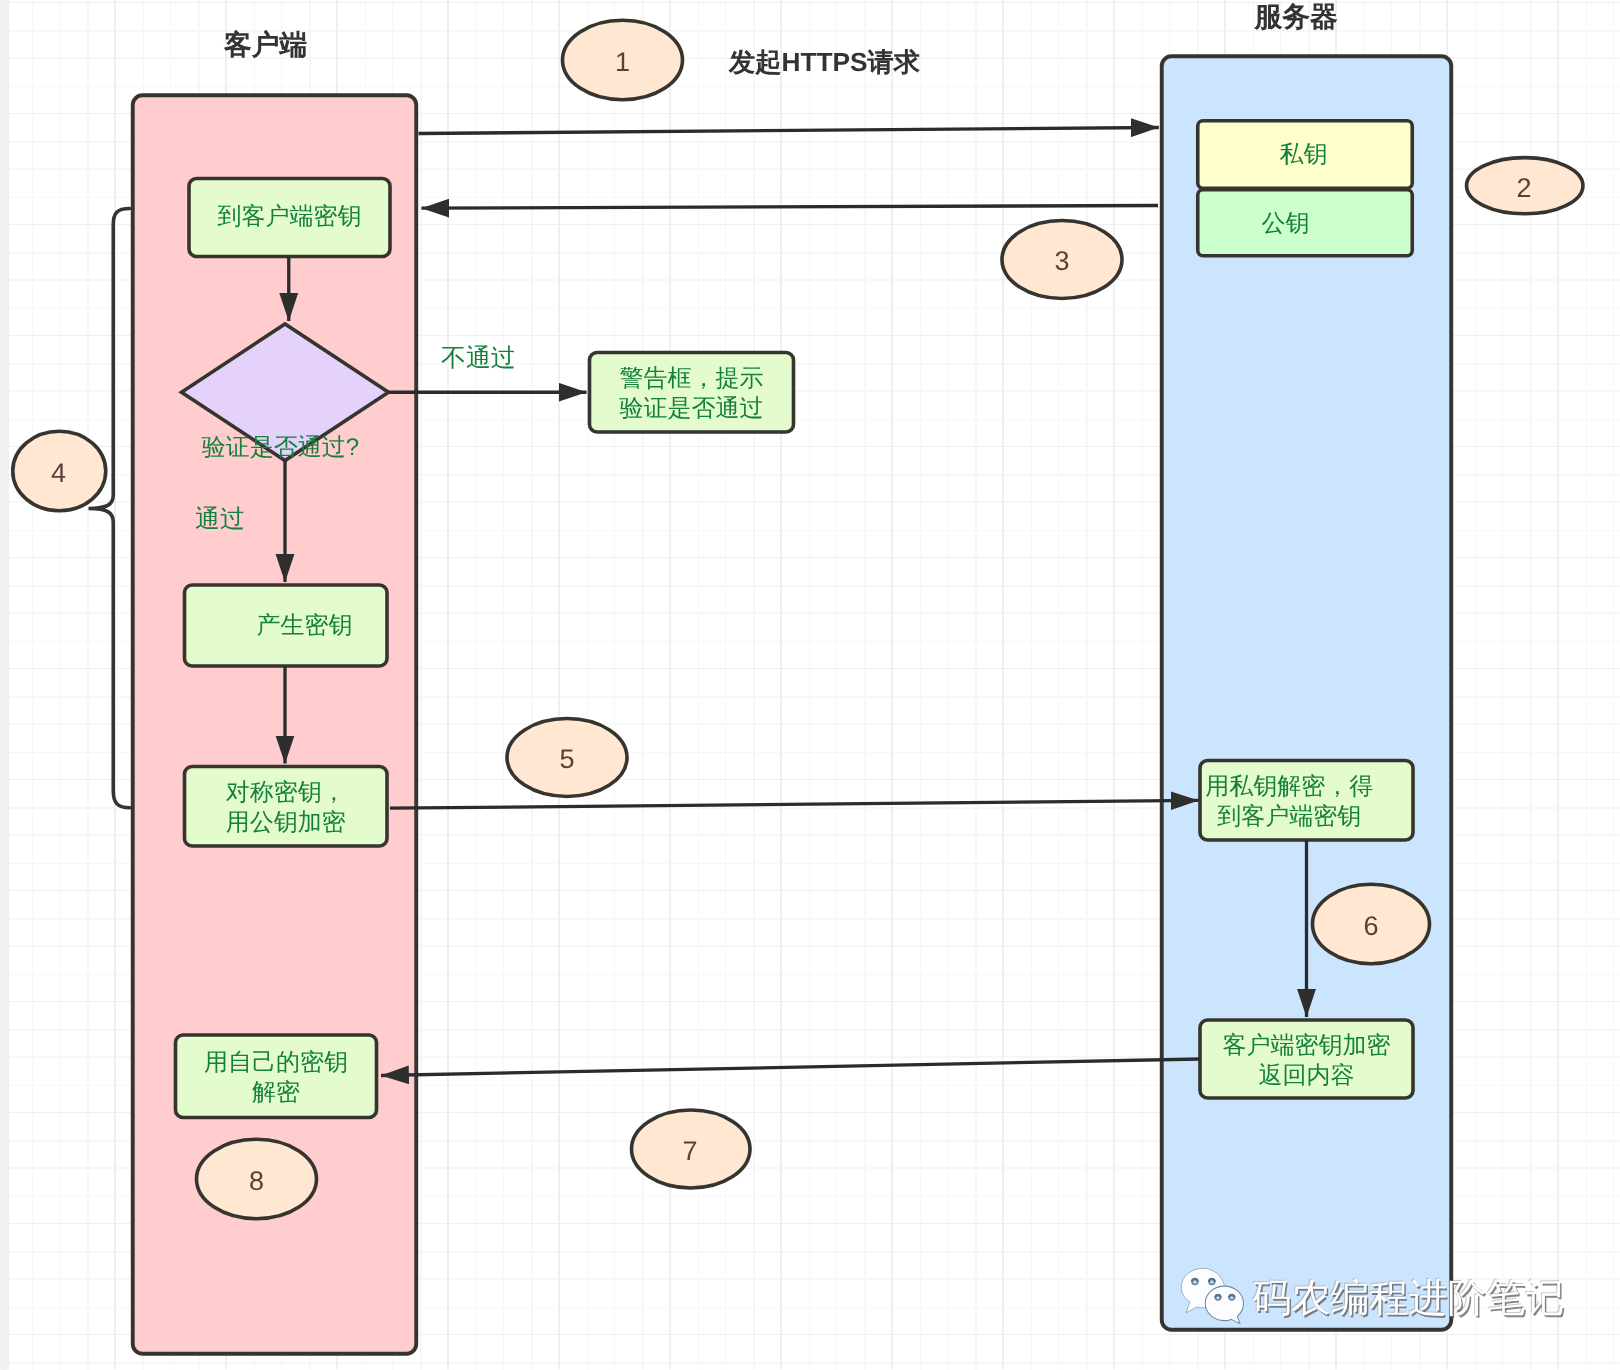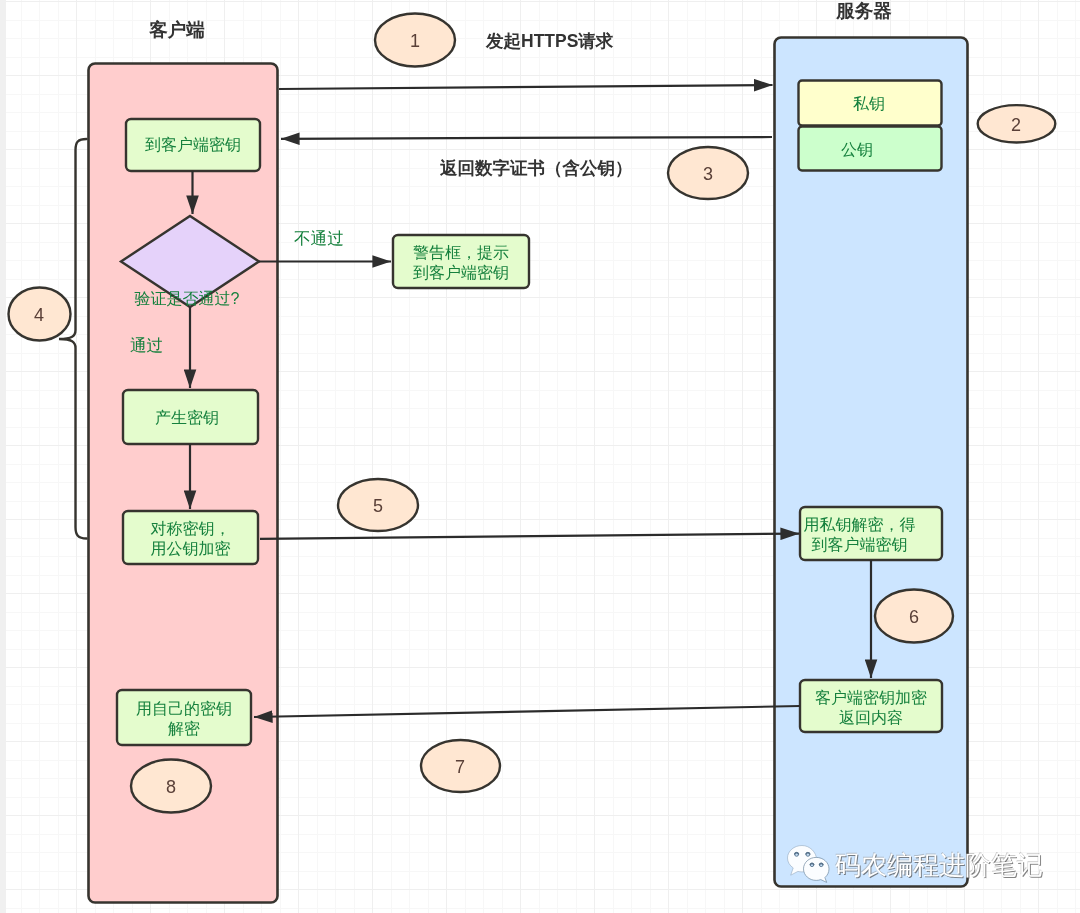--- a/index.html
+++ b/index.html
@@ -210,29 +210,28 @@
     <ellipse cx="378" cy="505" rx="40" ry="26" fill="#ffe7d2" stroke="#36342f" stroke-width="2.4"></ellipse>
     <ellipse cx="914" cy="616" rx="39" ry="26.5" fill="#ffe7d2" stroke="#36342f" stroke-width="2.4"></ellipse>
     <ellipse cx="460.5" cy="766" rx="39.5" ry="26" fill="#ffe7d2" stroke="#36342f" stroke-width="2.4"></ellipse>
     <ellipse cx="171" cy="786" rx="40" ry="26.5" fill="#ffe7d2" stroke="#36342f" stroke-width="2.4"></ellipse>
   </svg>
 
   <div class="lbl hdr" style="left:82px;top:18px;width:190px;">客户端</div>
   <div class="lbl hdr" style="left:767px;top:-1px;width:194px;">服务器</div>
 
   <div class="lbl annot" style="left:486px;top:30px;">发起HTTPS请求</div>
-  <div class="lbl annot" style="left:440px;top:157px;">返回数字证书（含公钥）</div>
   <div class="lbl edge-lbl" style="left:294px;top:228px;">不通过</div>
   <div class="lbl edge-lbl" style="left:130px;top:335px;">通过</div>
 
   <div class="lbl node-lbl" style="left:126px;top:135px;width:134px;">到客户端密钥</div>
   <div class="lbl node-lbl" style="left:118px;top:253px;width:138px;margin-top:36px;">验证是否通过?</div>
   <div class="lbl node-lbl" style="left:393px;top:243px;width:136px;">警告框，提示
-到客户端密钥</div>
-  <div class="lbl node-lbl" style="left:112px;top:408px;width:150px;">产生密钥</div>
+验证是否通过</div>
+  <div class="lbl node-lbl" style="left:128px;top:408px;width:150px;">产生密钥</div>
   <div class="lbl node-lbl" style="left:117px;top:699px;width:134px;">用自己的密钥
 解密</div>
   <div class="lbl node-lbl" style="left:123px;top:519px;width:135px;">对称密钥，
 用公钥加密</div>
   <div class="lbl node-lbl" style="left:797px;top:94px;width:144px;">私钥</div>
   <div class="lbl node-lbl" style="left:797px;top:140px;width:120px;">公钥</div>
   <div class="lbl node-lbl" style="left:800px;top:515px;width:119px;">用私钥解密，得
 到客户端密钥</div>
   <div class="lbl node-lbl" style="left:800px;top:688px;width:142px;font-family:Liberation Serif, serif;">客户端密钥加密
 返回内容</div>

